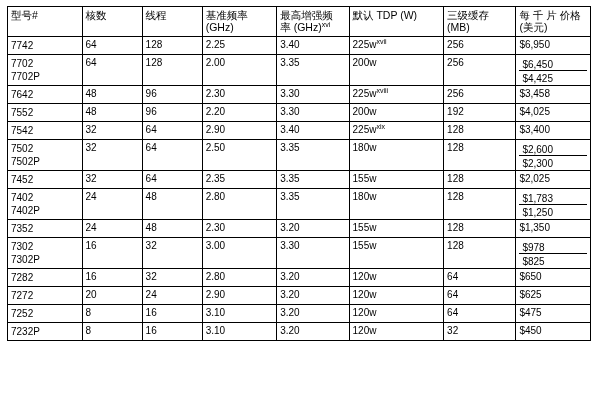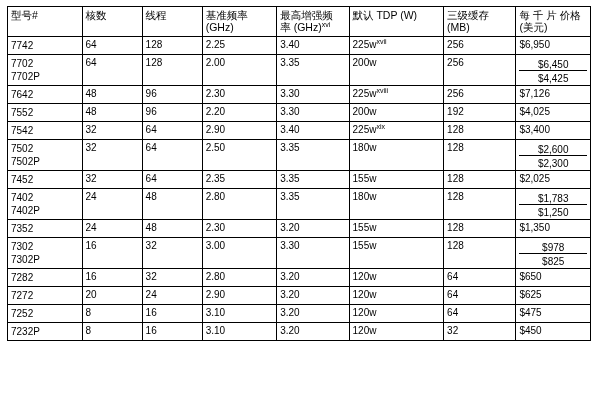--- a/index.html
+++ b/index.html
@@ -62,21 +62,20 @@
     line-height: 0;
   }
   
   td.split {
     padding: 0;
   }
   td.split .sub {
     padding: 2px 3px;
     height: 13px;
     box-sizing: border-box;
-    text-align: center;
   }
   td.split .sub + .sub {
     border-top: 1px solid #000000;
   }
   td.mid {
     vertical-align: middle;
   }
   .modelstack div {
     line-height: 1.3;
   }
@@ -141,21 +140,21 @@
         <tr>
           <td class="c0 modelstack">
             <div>7642</div>
           </td>
           <td class="c1">48</td>
           <td class="c2">96</td>
           <td class="c3">2.30</td>
           <td class="c4">3.30</td>
           <td class="c5"><span>225w</span><span class="sup">xviii</span></td>
           <td class="c6">256</td>
-          <td class="c7">$7,126</td>
+          <td class="c7">$3,458</td>
         </tr>
         <tr>
           <td class="c0 modelstack">
             <div>7552</div>
           </td>
           <td class="c1">48</td>
           <td class="c2">96</td>
           <td class="c3">2.20</td>
           <td class="c4">3.30</td>
           <td class="c5"><span>200w</span></td>

